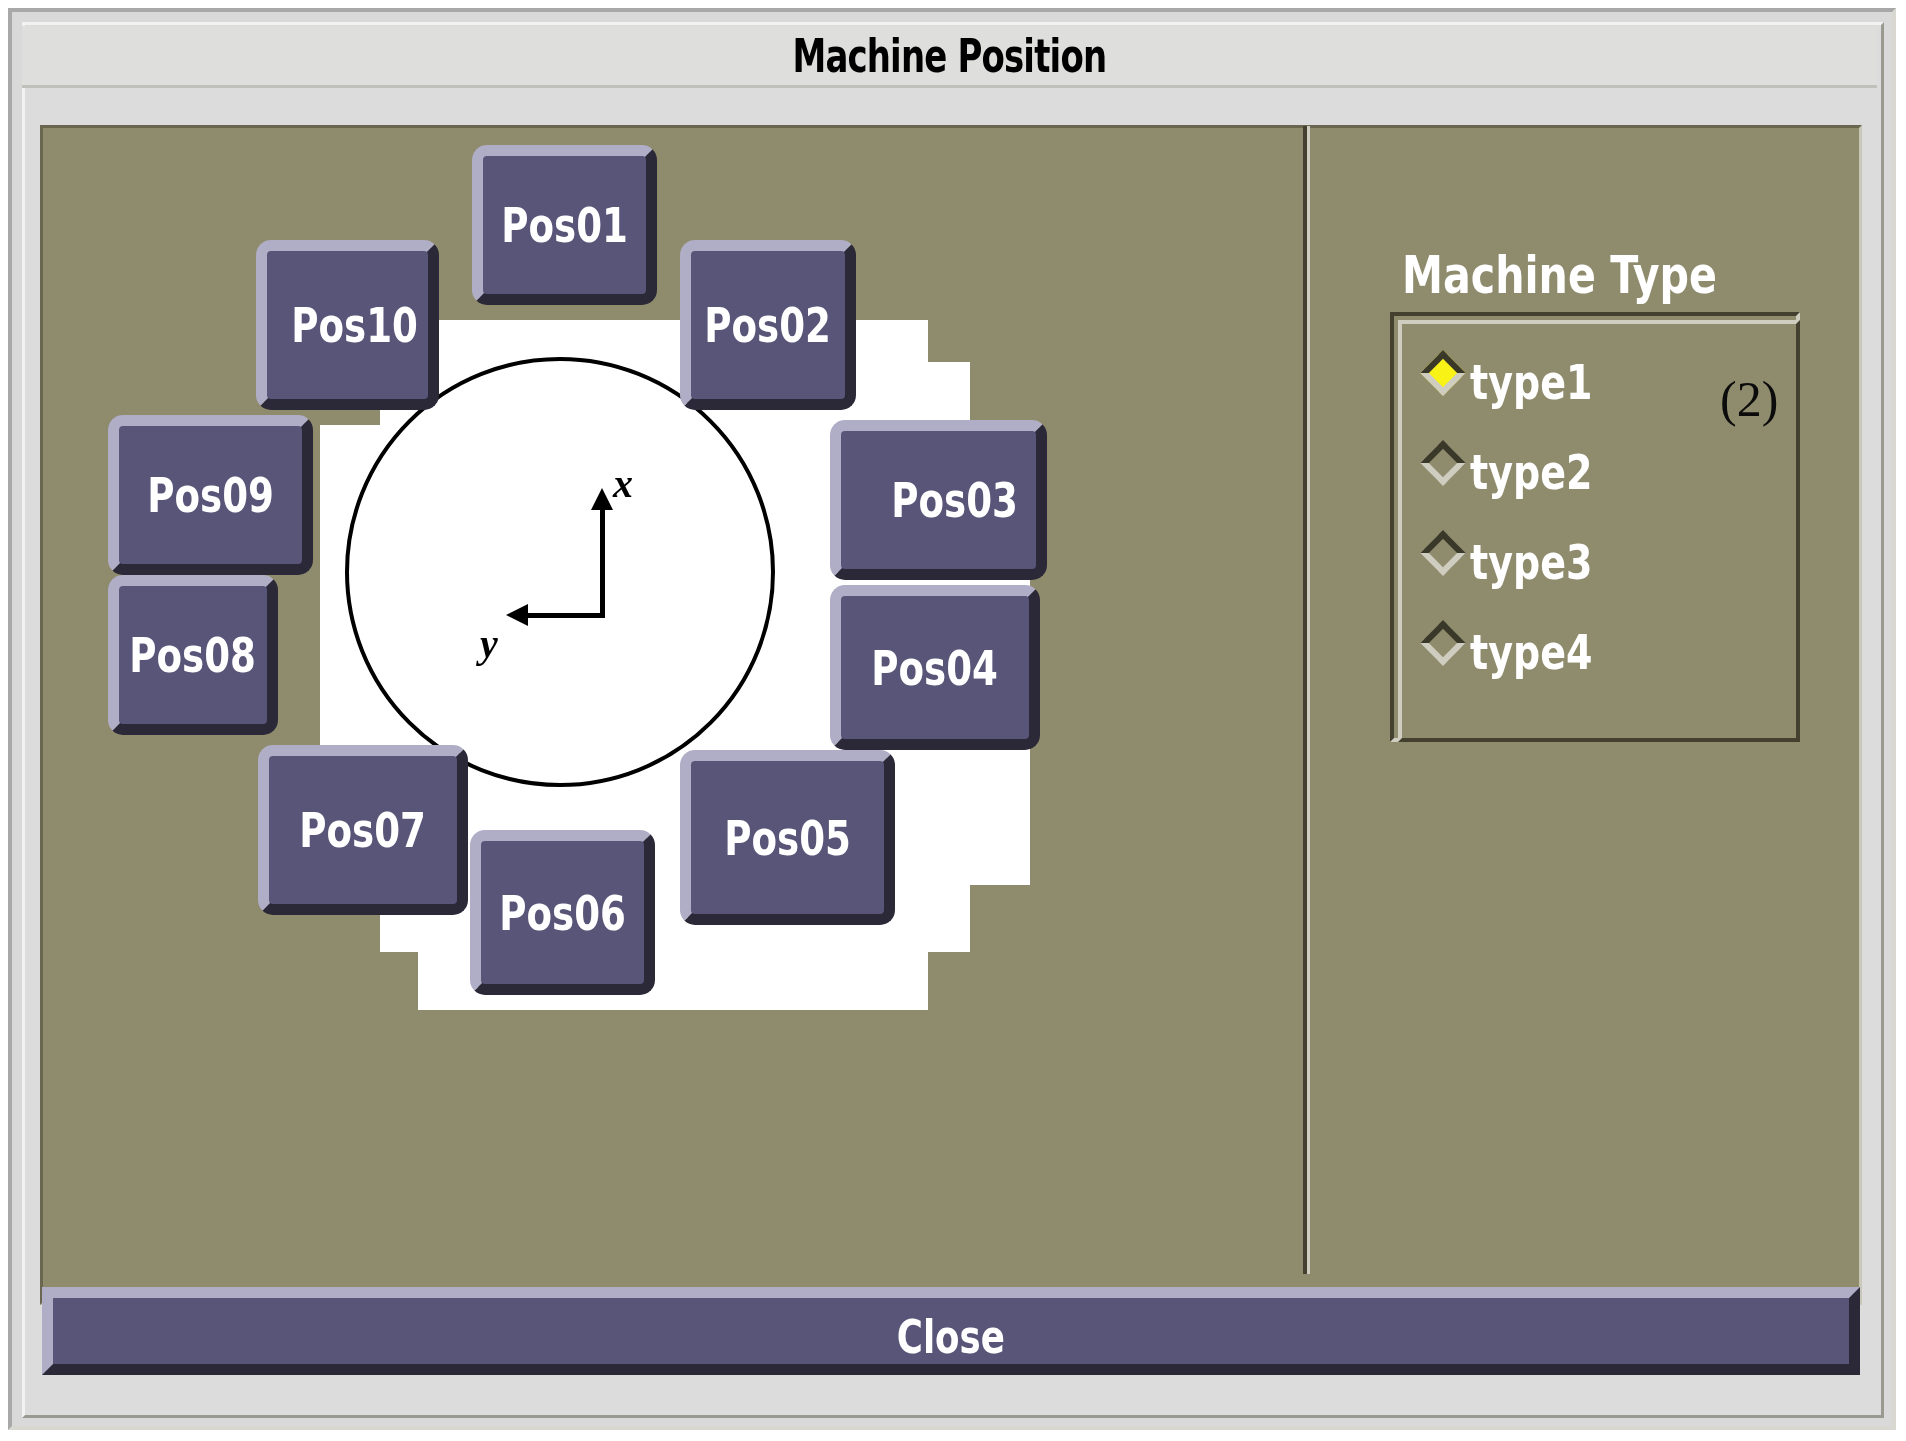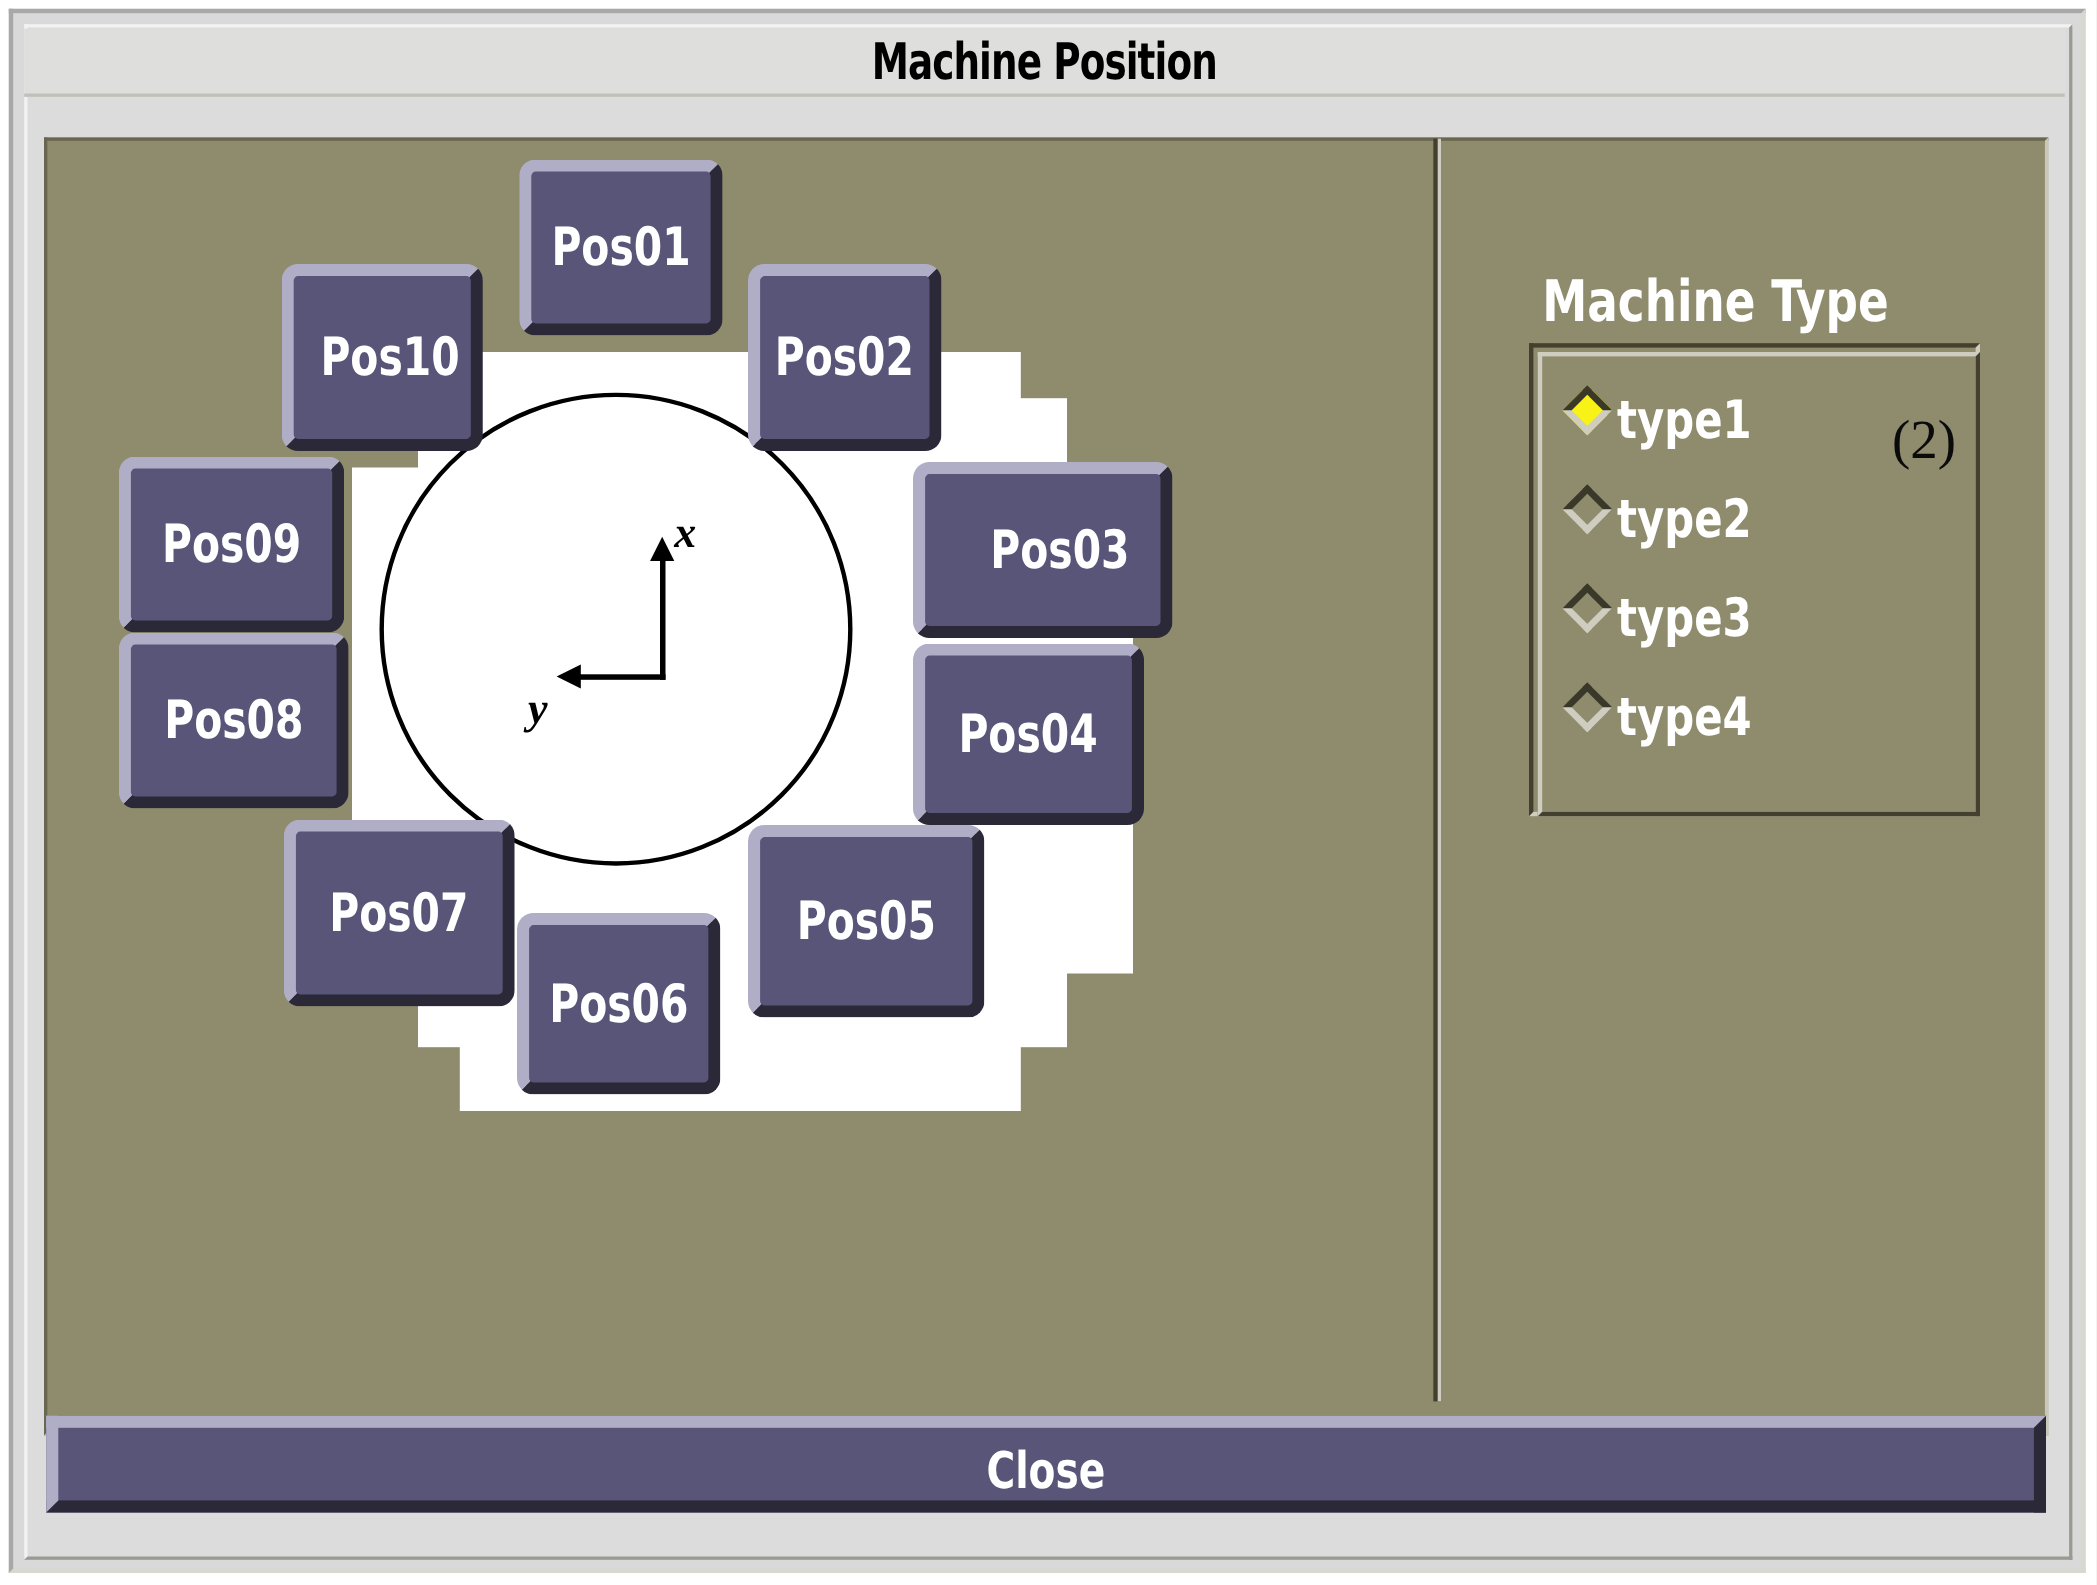--- a/index.html
+++ b/index.html
@@ -371,36 +371,36 @@
 
     <div class="annot" style="left:330px; top:155px;">(1)</div>
 
     <div id="pos-buttons">
         <div class="posbtn" style="left: 432px; top: 20px; width: 185px; height: 160px;">
           <span>Pos01</span>
         </div>
         <div class="posbtn" style="left: 640px; top: 115px; width: 176px; height: 170px;">
           <span>Pos02</span>
         </div>
-        <div class="posbtn" style="left: 790px; top: 295px; width: 236px; height: 160px; padding-left: 32px;">
+        <div class="posbtn" style="left: 790px; top: 295px; width: 217px; height: 160px; padding-left: 32px;">
           <span>Pos03</span>
         </div>
         <div class="posbtn" style="left: 790px; top: 460px; width: 210px; height: 165px;">
           <span>Pos04</span>
         </div>
         <div class="posbtn" style="left: 640px; top: 625px; width: 215px; height: 175px;">
           <span>Pos05</span>
         </div>
         <div class="posbtn" style="left: 430px; top: 705px; width: 185px; height: 165px;">
           <span>Pos06</span>
         </div>
         <div class="posbtn" style="left: 218px; top: 620px; width: 210px; height: 170px;">
           <span>Pos07</span>
         </div>
-        <div class="posbtn" style="left: 68px; top: 450px; width: 209px; height: 160px;">
+        <div class="posbtn" style="left: 68px; top: 450px; width: 170px; height: 160px;">
           <span>Pos08</span>
         </div>
         <div class="posbtn" style="left: 68px; top: 290px; width: 205px; height: 160px;">
           <span>Pos09</span>
         </div>
         <div class="posbtn" style="left: 216px; top: 115px; width: 183px; height: 170px; justify-content: flex-end;">
           <span>Pos10</span>
         </div>
       </div>
   </div>

